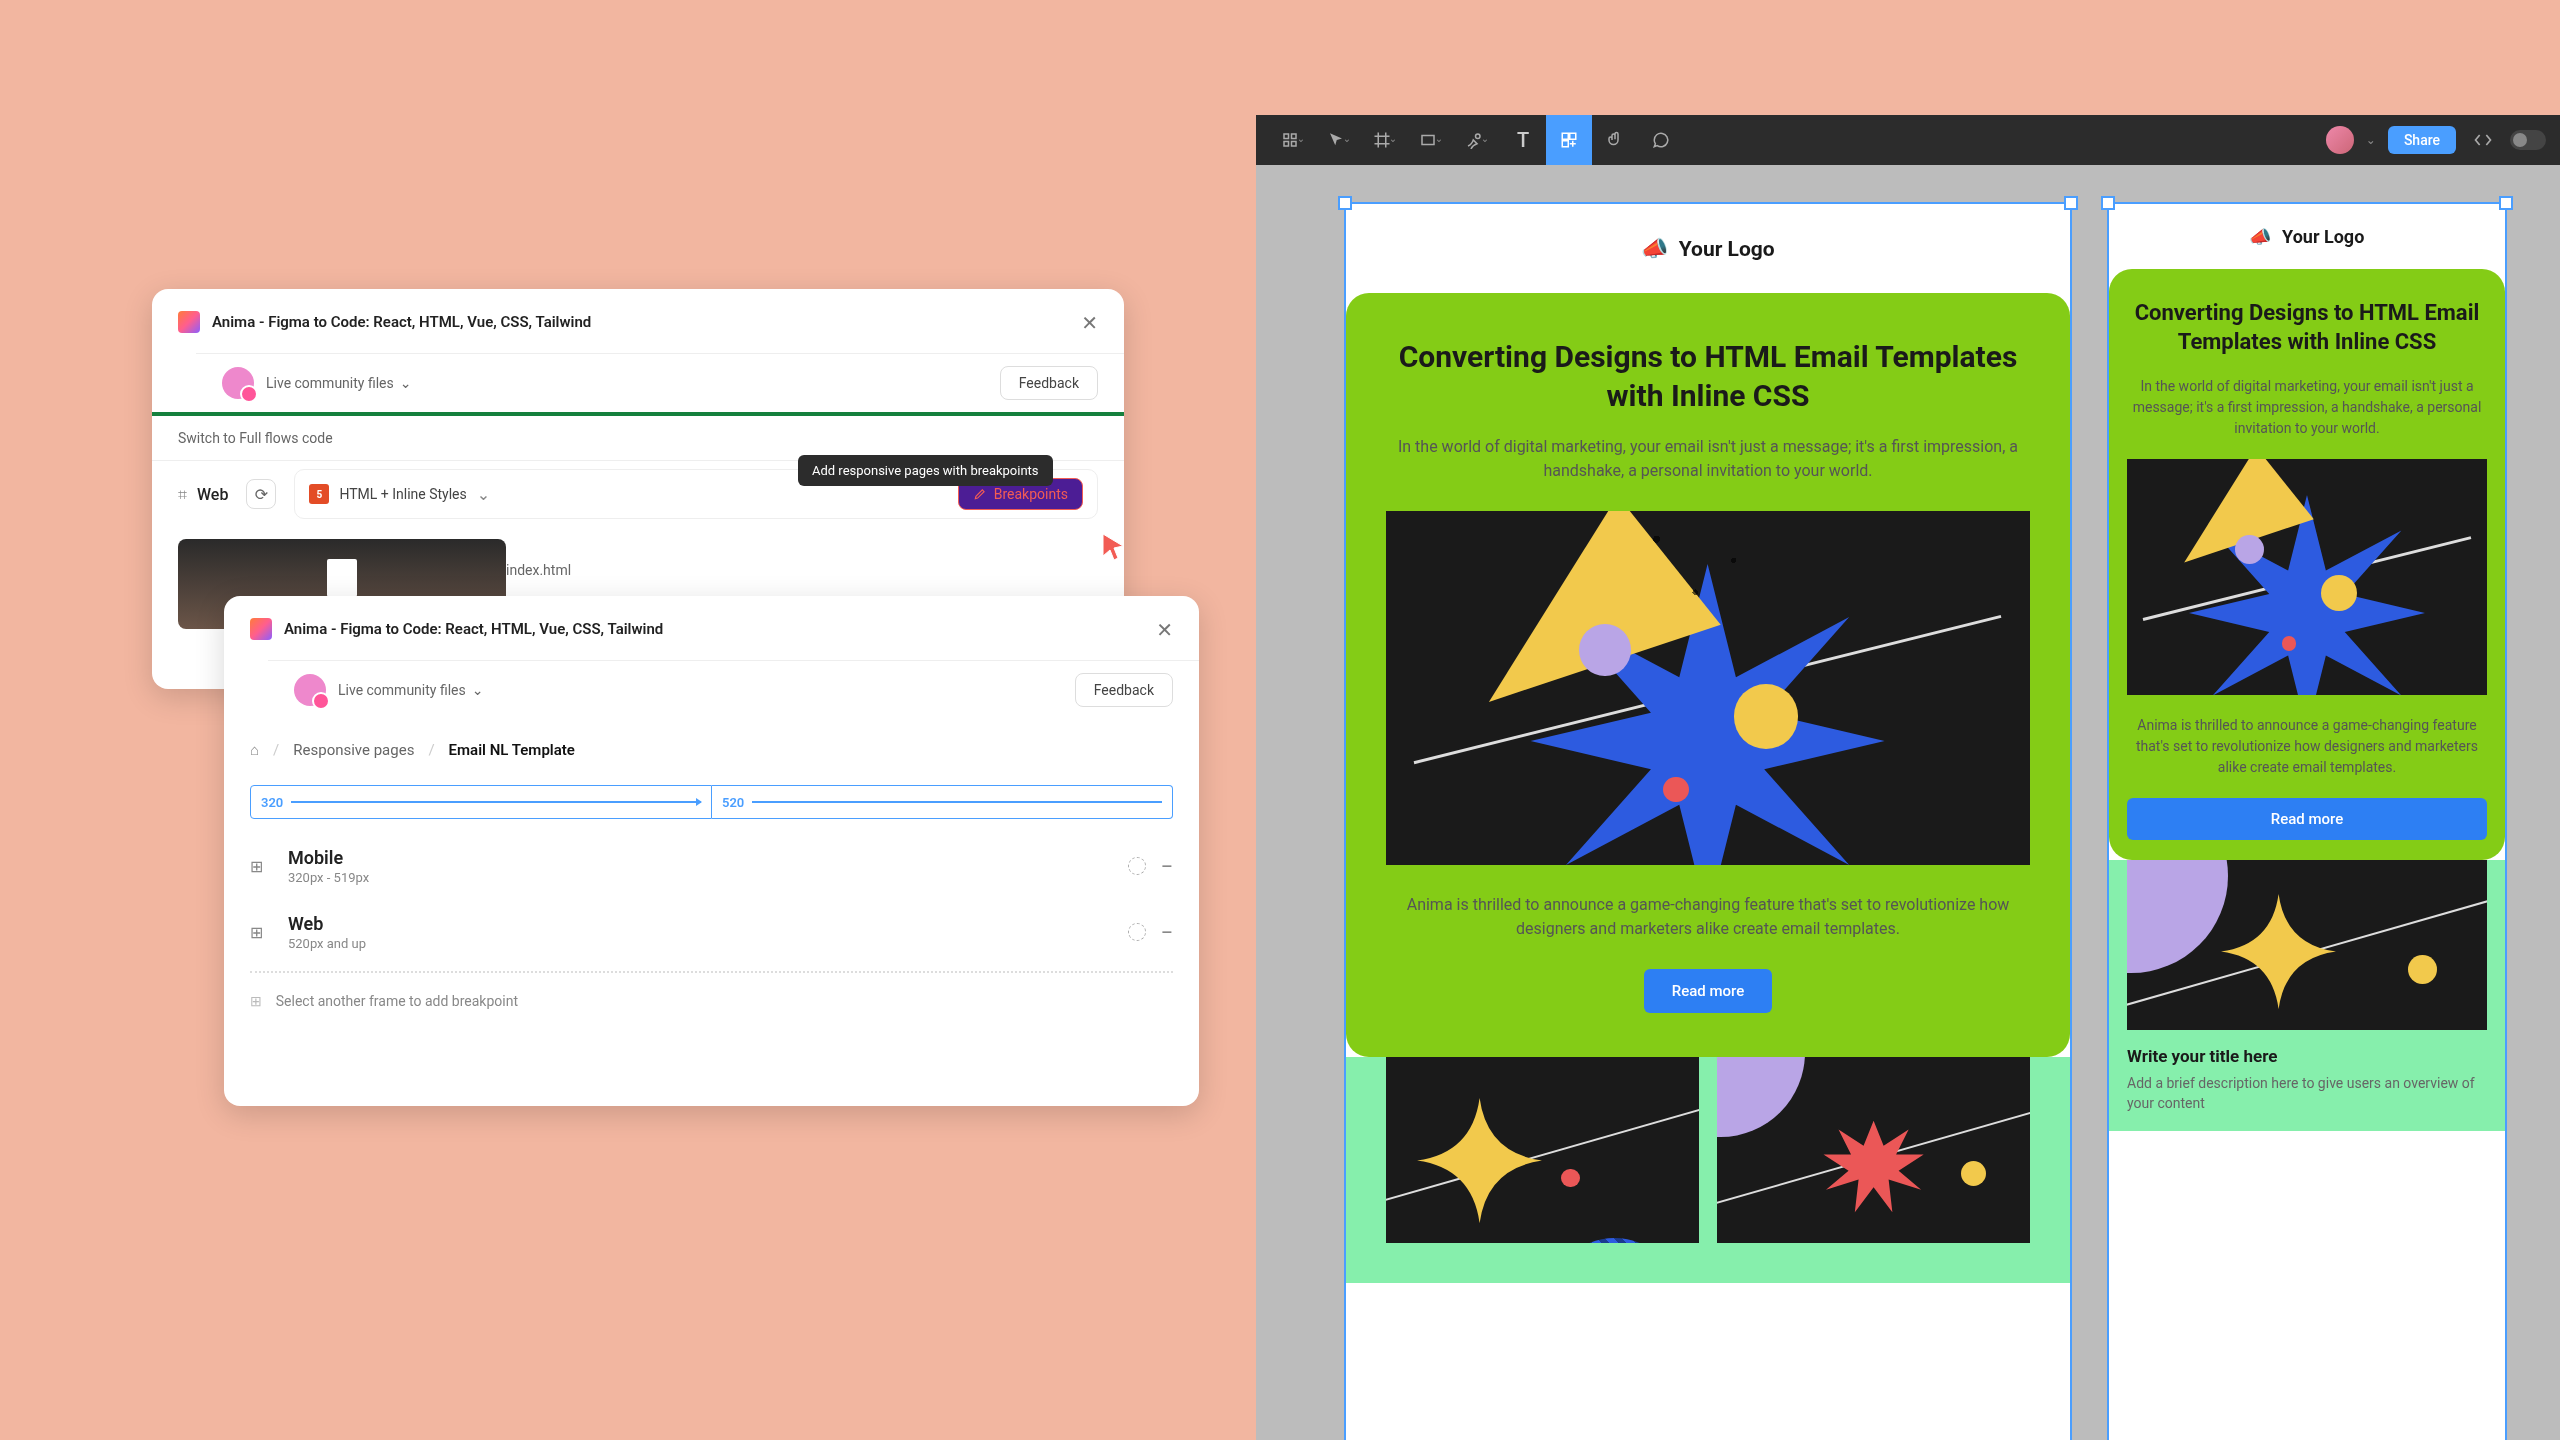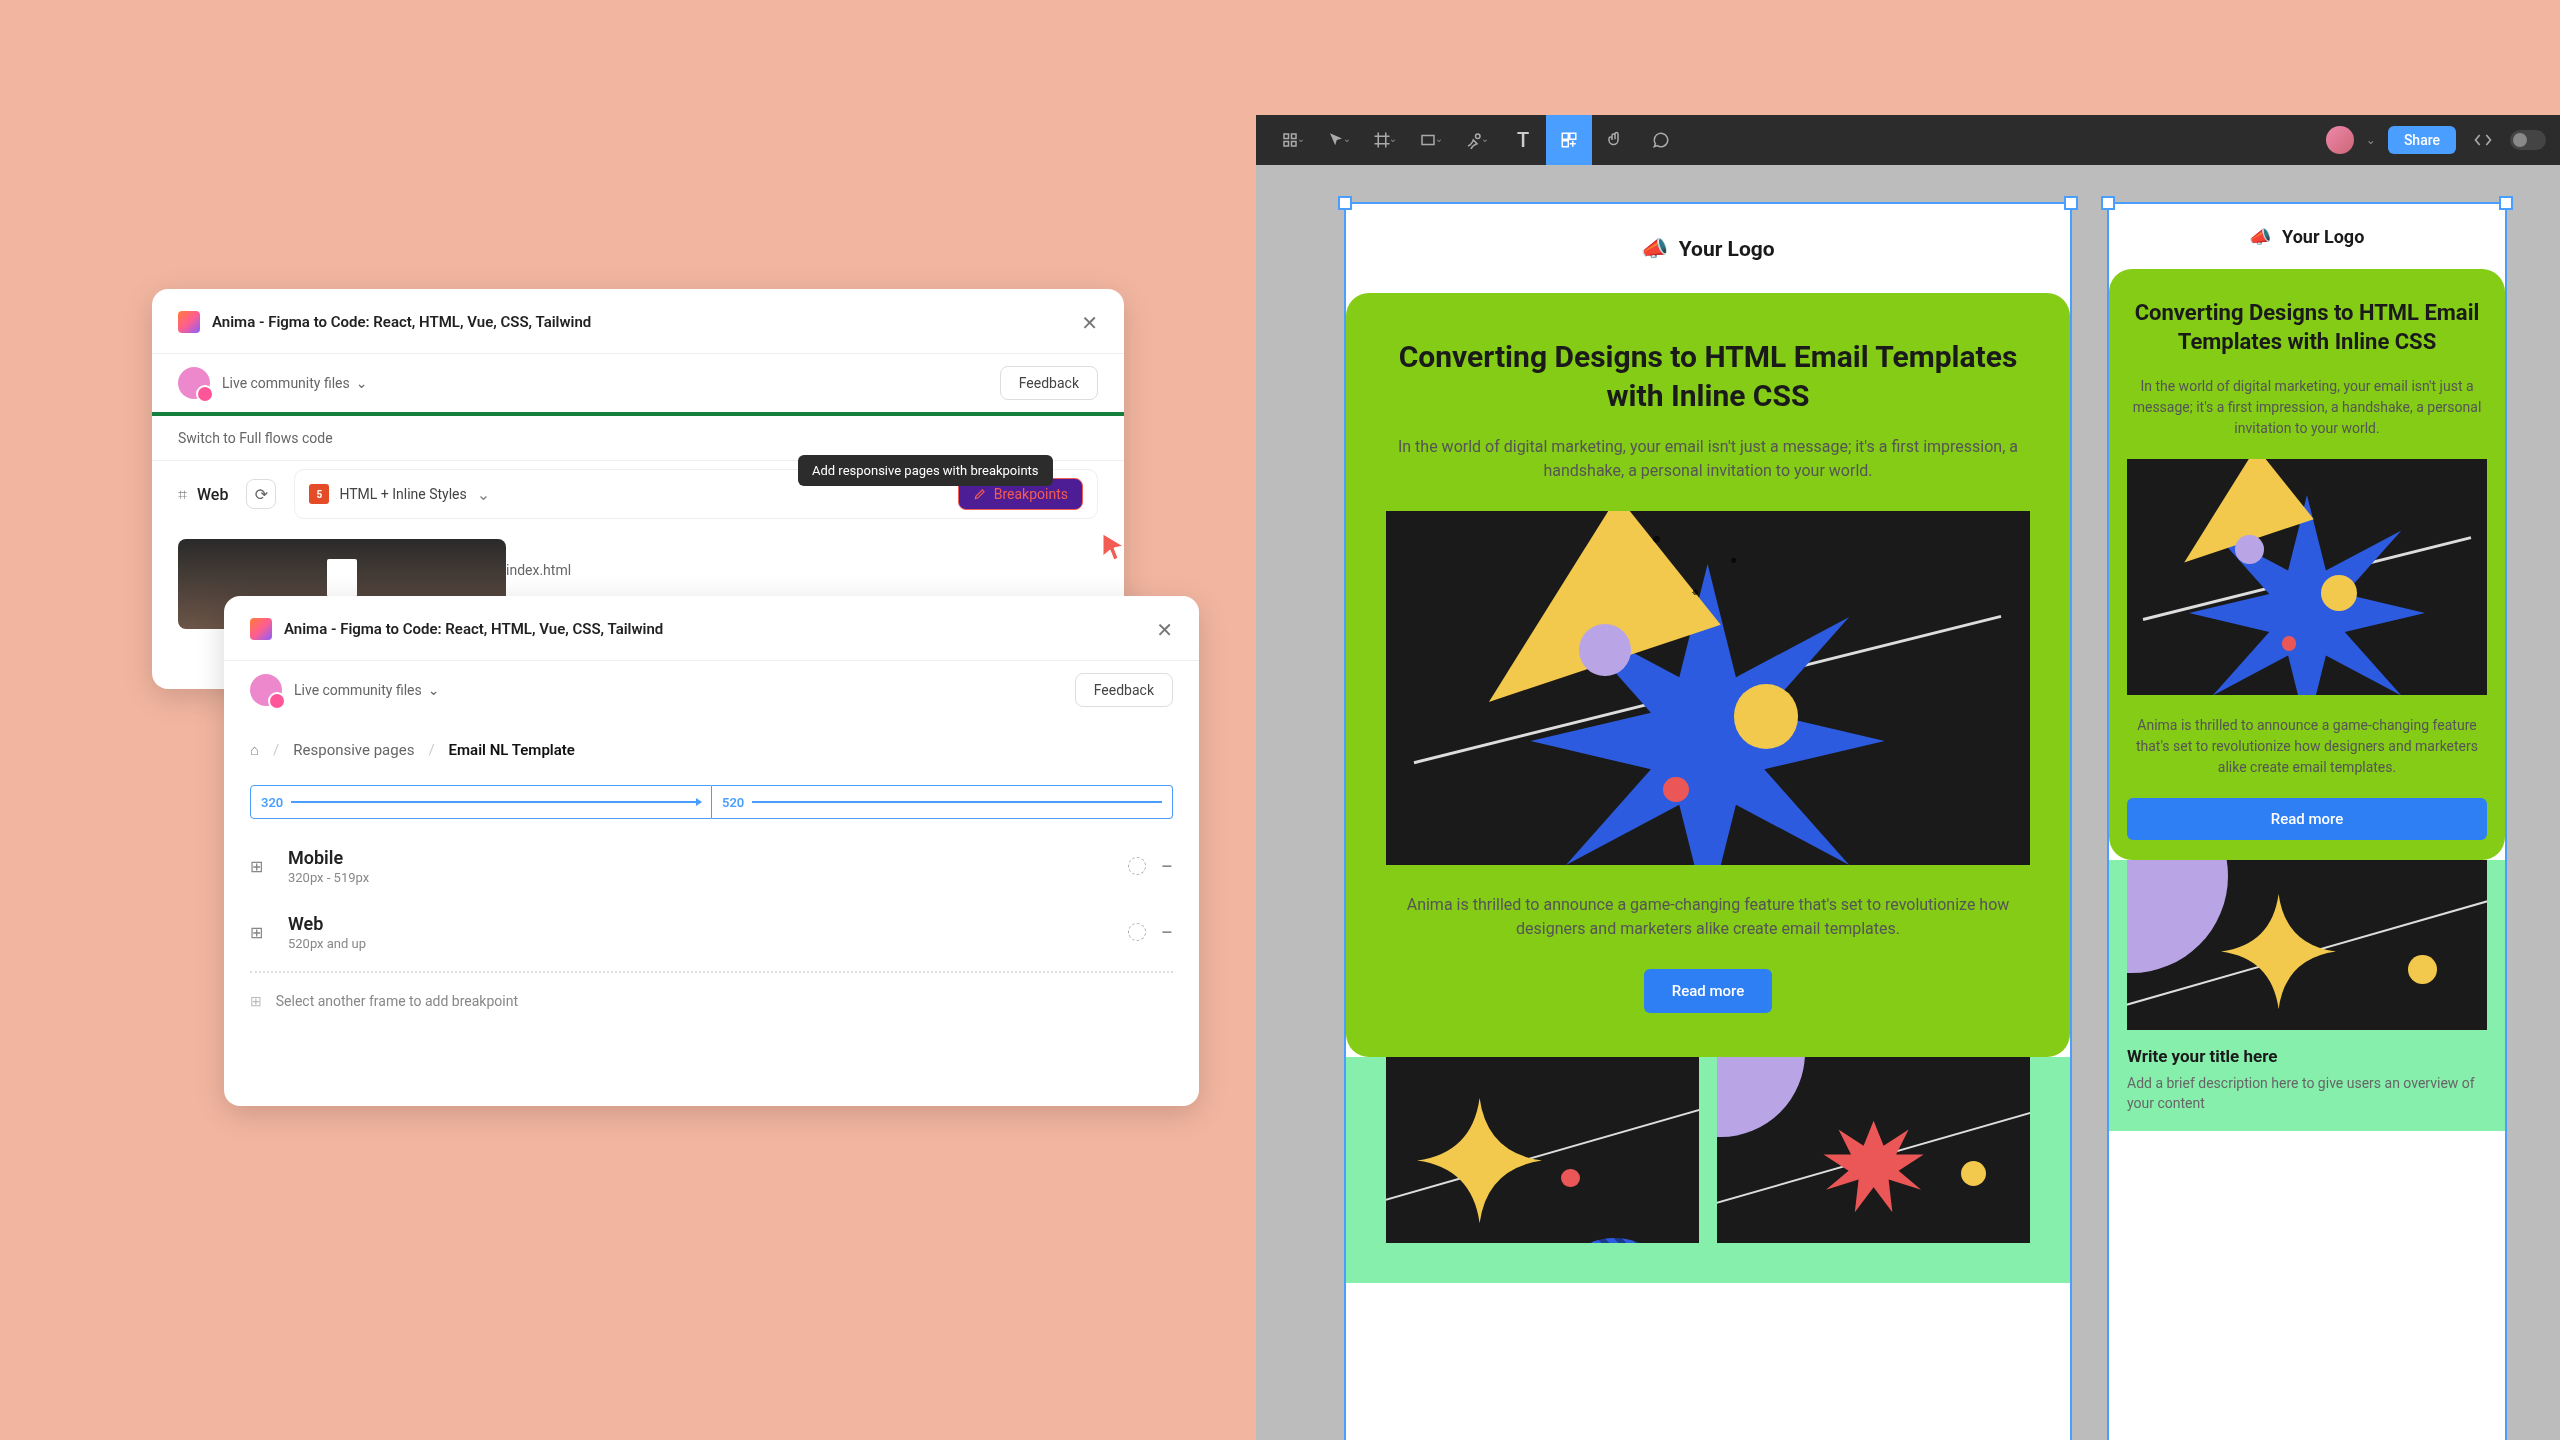--- a/index.html
+++ b/index.html
@@ -74,21 +74,21 @@
 .panel { position: absolute; background: #fff; border-radius: 16px; box-shadow: 0 8px 30px rgba(0,0,0,0.16); }
 .panel1 { top: 289px; left: 152px; width: 972px; height: 400px; }
 .panel2 { top: 596px; left: 224px; width: 975px; height: 510px; }
 
 .panel-header { display: flex; align-items: flex-start; padding: 22px 26px 18px; justify-content: space-between; }
 .panel-left { display: flex; align-items: center; gap: 12px; }
 .app-icon { width: 22px; height: 22px; border-radius: 4px; background: linear-gradient(135deg, #ff7b3a, #ff5e8e, #8a5eff); }
 .panel-title { font-size: 15px; font-weight: 600; color: #222; }
 .close-x { color: #777; font-size: 20px; }
 
-.panel-row { display: flex; align-items: center; justify-content: space-between; padding: 12px 26px; border-top: 1px solid #eee; }
+.panel-row { display: flex; align-items: center; justify-content: space-between; padding: 12px 26px; border-top: 1px solid #eee; margin-left: 44px; }
 .user-info { display: flex; align-items: center; gap: 12px; }
 .user-avatar { width: 32px; height: 32px; border-radius: 50%; background: #e8c; position: relative; }
 .user-avatar::after { content: ''; position: absolute; bottom: -4px; right: -4px; width: 14px; height: 14px; border-radius: 50%; border: 2px solid #fff; background: #f59; }
 .muted-text { font-size: 14px; color: #666; display: flex; align-items: center; gap: 6px; }
 .feedback-btn { border: 1px solid #ddd; background: #fff; border-radius: 8px; padding: 8px 18px; font-size: 14px; color: #444; }
 
 .switch-row { padding: 14px 26px; font-size: 14px; color: #666; border-top: 4px solid #15803d; }
 
 .code-bar { display: flex; align-items: center; padding: 8px 26px; border-top: 1px solid #eee; gap: 18px; }
 .web-tag { display: flex; align-items: center; gap: 10px; font-size: 16px; font-weight: 500; color: #222; }

